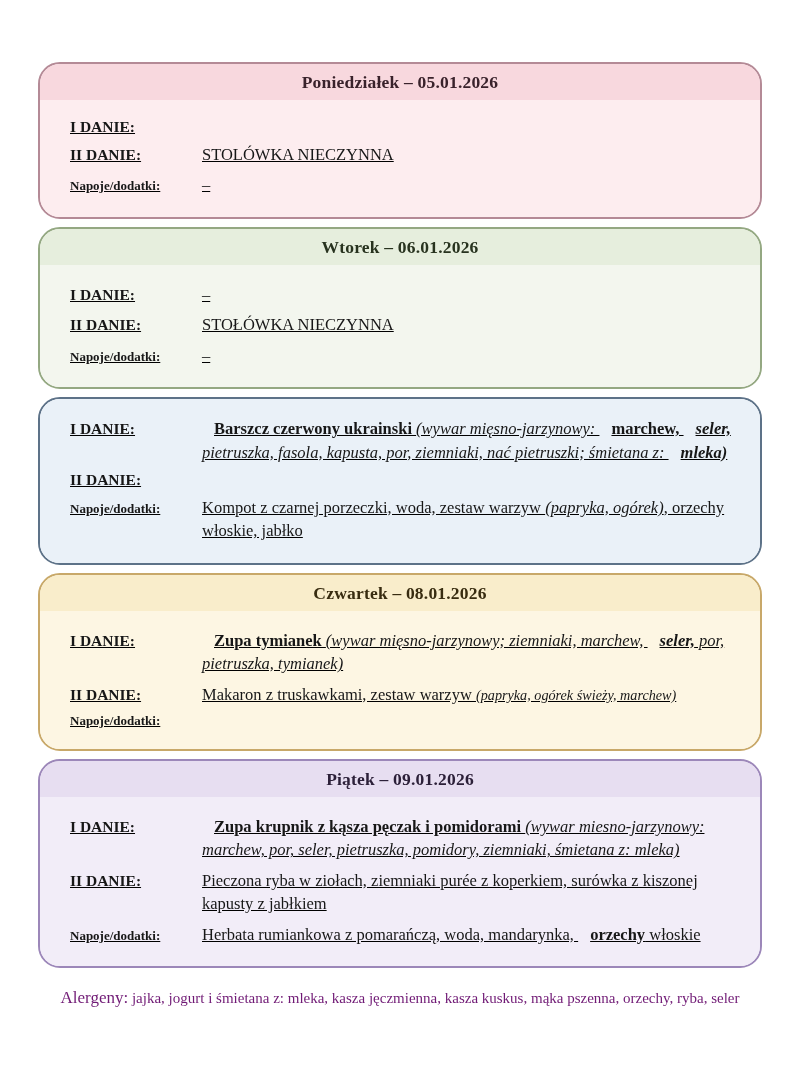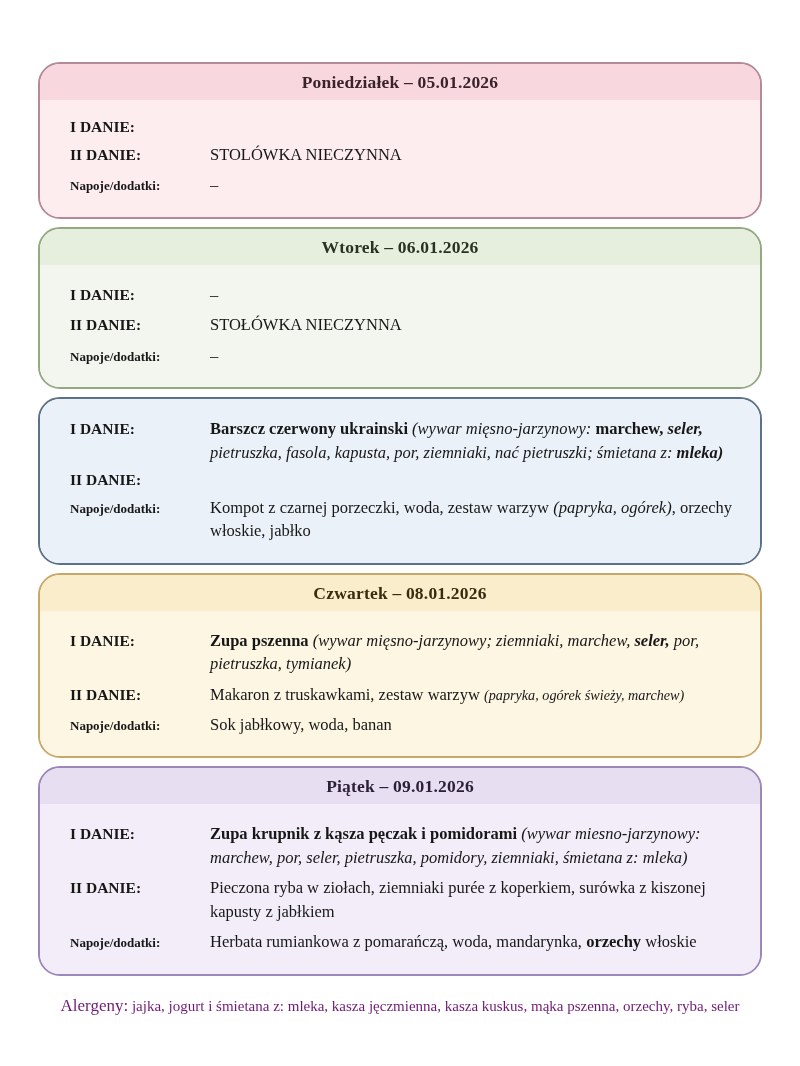--- a/index.html
+++ b/index.html
@@ -34,37 +34,37 @@
     color: var(--c-title, #2b2230);
     letter-spacing: 0.2px;
   }
   .card-body {
     background: var(--c-body, #fafafa);
     padding: 11px 20px 13px 30px;
   }
   .menu-row {
     display: grid;
     grid-template-columns: 132px 1fr;
-    column-gap: 8px;
     margin: 7px 0;
     align-items: baseline;
+    text-decoration: underline;
   }
   .row-label {
     font-weight: bold;
     font-size: 15.5px;
     color: #171717;
     white-space: nowrap;
   }
   .menu-row.drinks .row-label { font-size: 13px; }
   .row-value {
     font-size: 16.5px;
     color: #171717;
     line-height: 1.42;
   }
-  .seg-b { font-weight: bold; }
+  .seg-b { font-weight: bold; margin-left: 12px; }
   .seg-i { font-style: italic; }
   .seg-s { font-size: 0.86em; }
   .allergens {
     text-align: center;
     margin: 20px 0 20px 0;
     color: #701a75;
   }
   .allergens .prefix { font-size: 17px; }
   .allergens .list   { font-size: 15px; }
 </style>
@@ -128,29 +128,28 @@
     </div>
   </section>
 
   <section class="day-card" style="--c-border: #c8a869; --c-header: #f9edcb; --c-body: #fdf6e3; --c-title: #382c10;">
     <header class="card-header">
       <h2 class="day-title">Czwartek – 08.01.2026</h2>
     </header>
     <div class="card-body">
       <div class="menu-row">
         <span class="row-label">I DANIE:</span>
-        <span class="row-value"><span class="seg-b">Zupa pszenna </span><span class="seg-i">(wywar mięsno-jarzynowy; ziemniaki, marchew, </span><span class="seg-b seg-i">seler,</span><span class="seg-i"> por, pietruszka, tymianek)</span></span>
+        <span class="row-value"><span class="seg-b">Zupa tymianek </span><span class="seg-i">(wywar mięsno-jarzynowy; ziemniaki, marchew, </span><span class="seg-b seg-i">seler,</span><span class="seg-i"> por, pietruszka, tymianek)</span></span>
       </div>
       <div class="menu-row">
         <span class="row-label">II DANIE:</span>
         <span class="row-value"><span>Makaron z truskawkami, zestaw warzyw </span><span class="seg-i seg-s">(papryka, ogórek świeży, marchew)</span></span>
       </div>
       <div class="menu-row drinks">
         <span class="row-label">Napoje/dodatki:</span>
-        <span class="row-value"><span>Sok jabłkowy, woda, banan</span></span>
       </div>
     </div>
   </section>
 
   <section class="day-card" style="--c-border: #9c87b9; --c-header: #e7def1; --c-body: #f2edf8; --c-title: #2c2039;">
     <header class="card-header">
       <h2 class="day-title">Piątek – 09.01.2026</h2>
     </header>
     <div class="card-body">
       <div class="menu-row">

